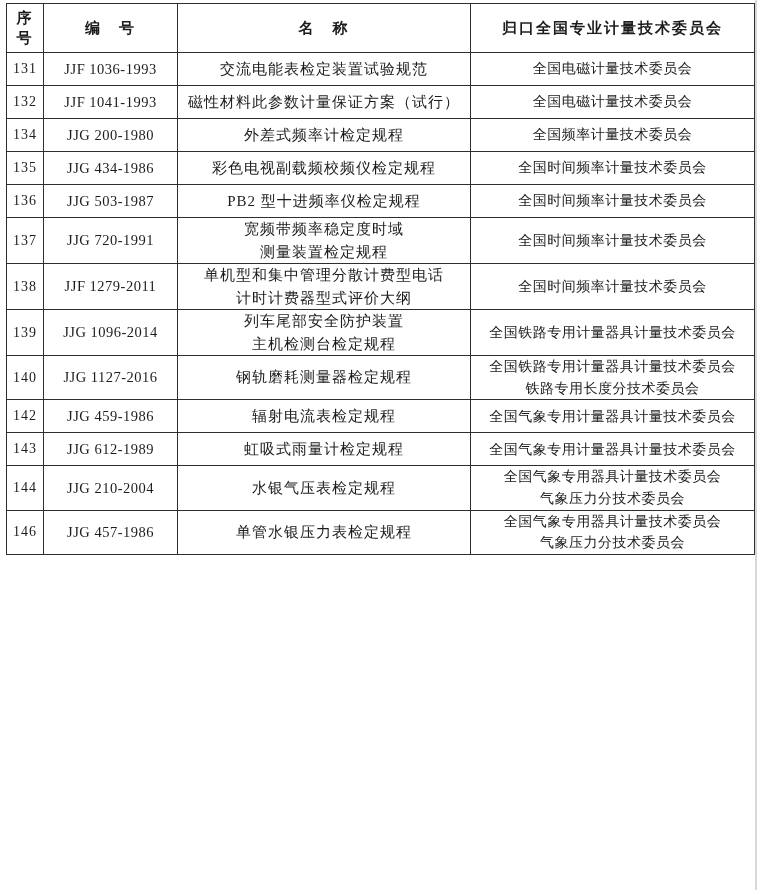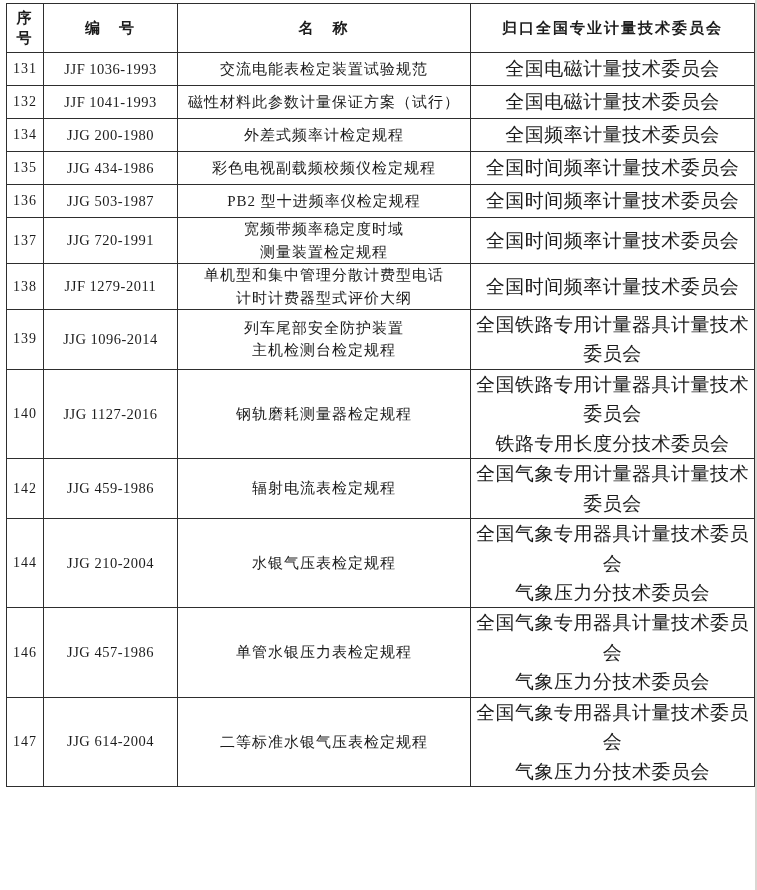--- a/index.html
+++ b/index.html
@@ -37,21 +37,21 @@
     font-weight: bold;
     font-size: 15px;
     letter-spacing: 2px;
     height: 48px;
     line-height: 1.35;
   }
   .std-table tbody tr { height: 33px; }
   td.cell-no   { font-size: 14px;   letter-spacing: 1px; }
   td.cell-code { font-size: 14.5px; letter-spacing: 0.5px; white-space: pre; margin-top: 48px; }
   td.cell-name { font-size: 15px;   letter-spacing: 1px;   line-height: 1.5; margin-top: 16px; }
-  td.cell-committee { font-size: 19px; letter-spacing: 0.5px; line-height: 1.55; }
+  td.cell-committee { font-size: 14px; letter-spacing: 0.5px; line-height: 1.55; }
   col.c-no   { width: 37px; }
   col.c-code { width: 134px; }
   col.c-name { width: 293px; }
   col.c-committee { width: 284px; }
 </style>
 </head>
 <body>
 
 <div class="scan-page">
   <table class="std-table">
@@ -129,35 +129,34 @@
     <td class="cell-committee">全国铁路专用计量器具计量技术委员会
 铁路专用长度分技术委员会</td>
   </tr>
         <tr>
     <td class="cell-no">142</td>
     <td class="cell-code">JJG 459-1986</td>
     <td class="cell-name">辐射电流表检定规程</td>
     <td class="cell-committee">全国气象专用计量器具计量技术委员会</td>
   </tr>
         <tr>
+    <td class="cell-no">143</td>
+    <td class="cell-code">JJG 612-1989</td>
+    <td class="cell-name">虹吸式雨量计检定规程</td>
+    <td class="cell-committee">全国气象专用计量器具计量技术委员会</td>
+  </tr>
+        <tr>
     <td class="cell-no">144</td>
     <td class="cell-code">JJG 210-2004</td>
     <td class="cell-name">水银气压表检定规程</td>
     <td class="cell-committee">全国气象专用器具计量技术委员会
 气象压力分技术委员会</td>
   </tr>
         <tr>
     <td class="cell-no">146</td>
     <td class="cell-code">JJG 457-1986</td>
     <td class="cell-name">单管水银压力表检定规程</td>
     <td class="cell-committee">全国气象专用器具计量技术委员会
 气象压力分技术委员会</td>
   </tr>
-        <tr>
-    <td class="cell-no">147</td>
-    <td class="cell-code">JJG 614-2004</td>
-    <td class="cell-name">二等标准水银气压表检定规程</td>
-    <td class="cell-committee">全国气象专用器具计量技术委员会
-气象压力分技术委员会</td>
-  </tr>
       </tbody>
   </table>
 </div>
 
 </body></html>

